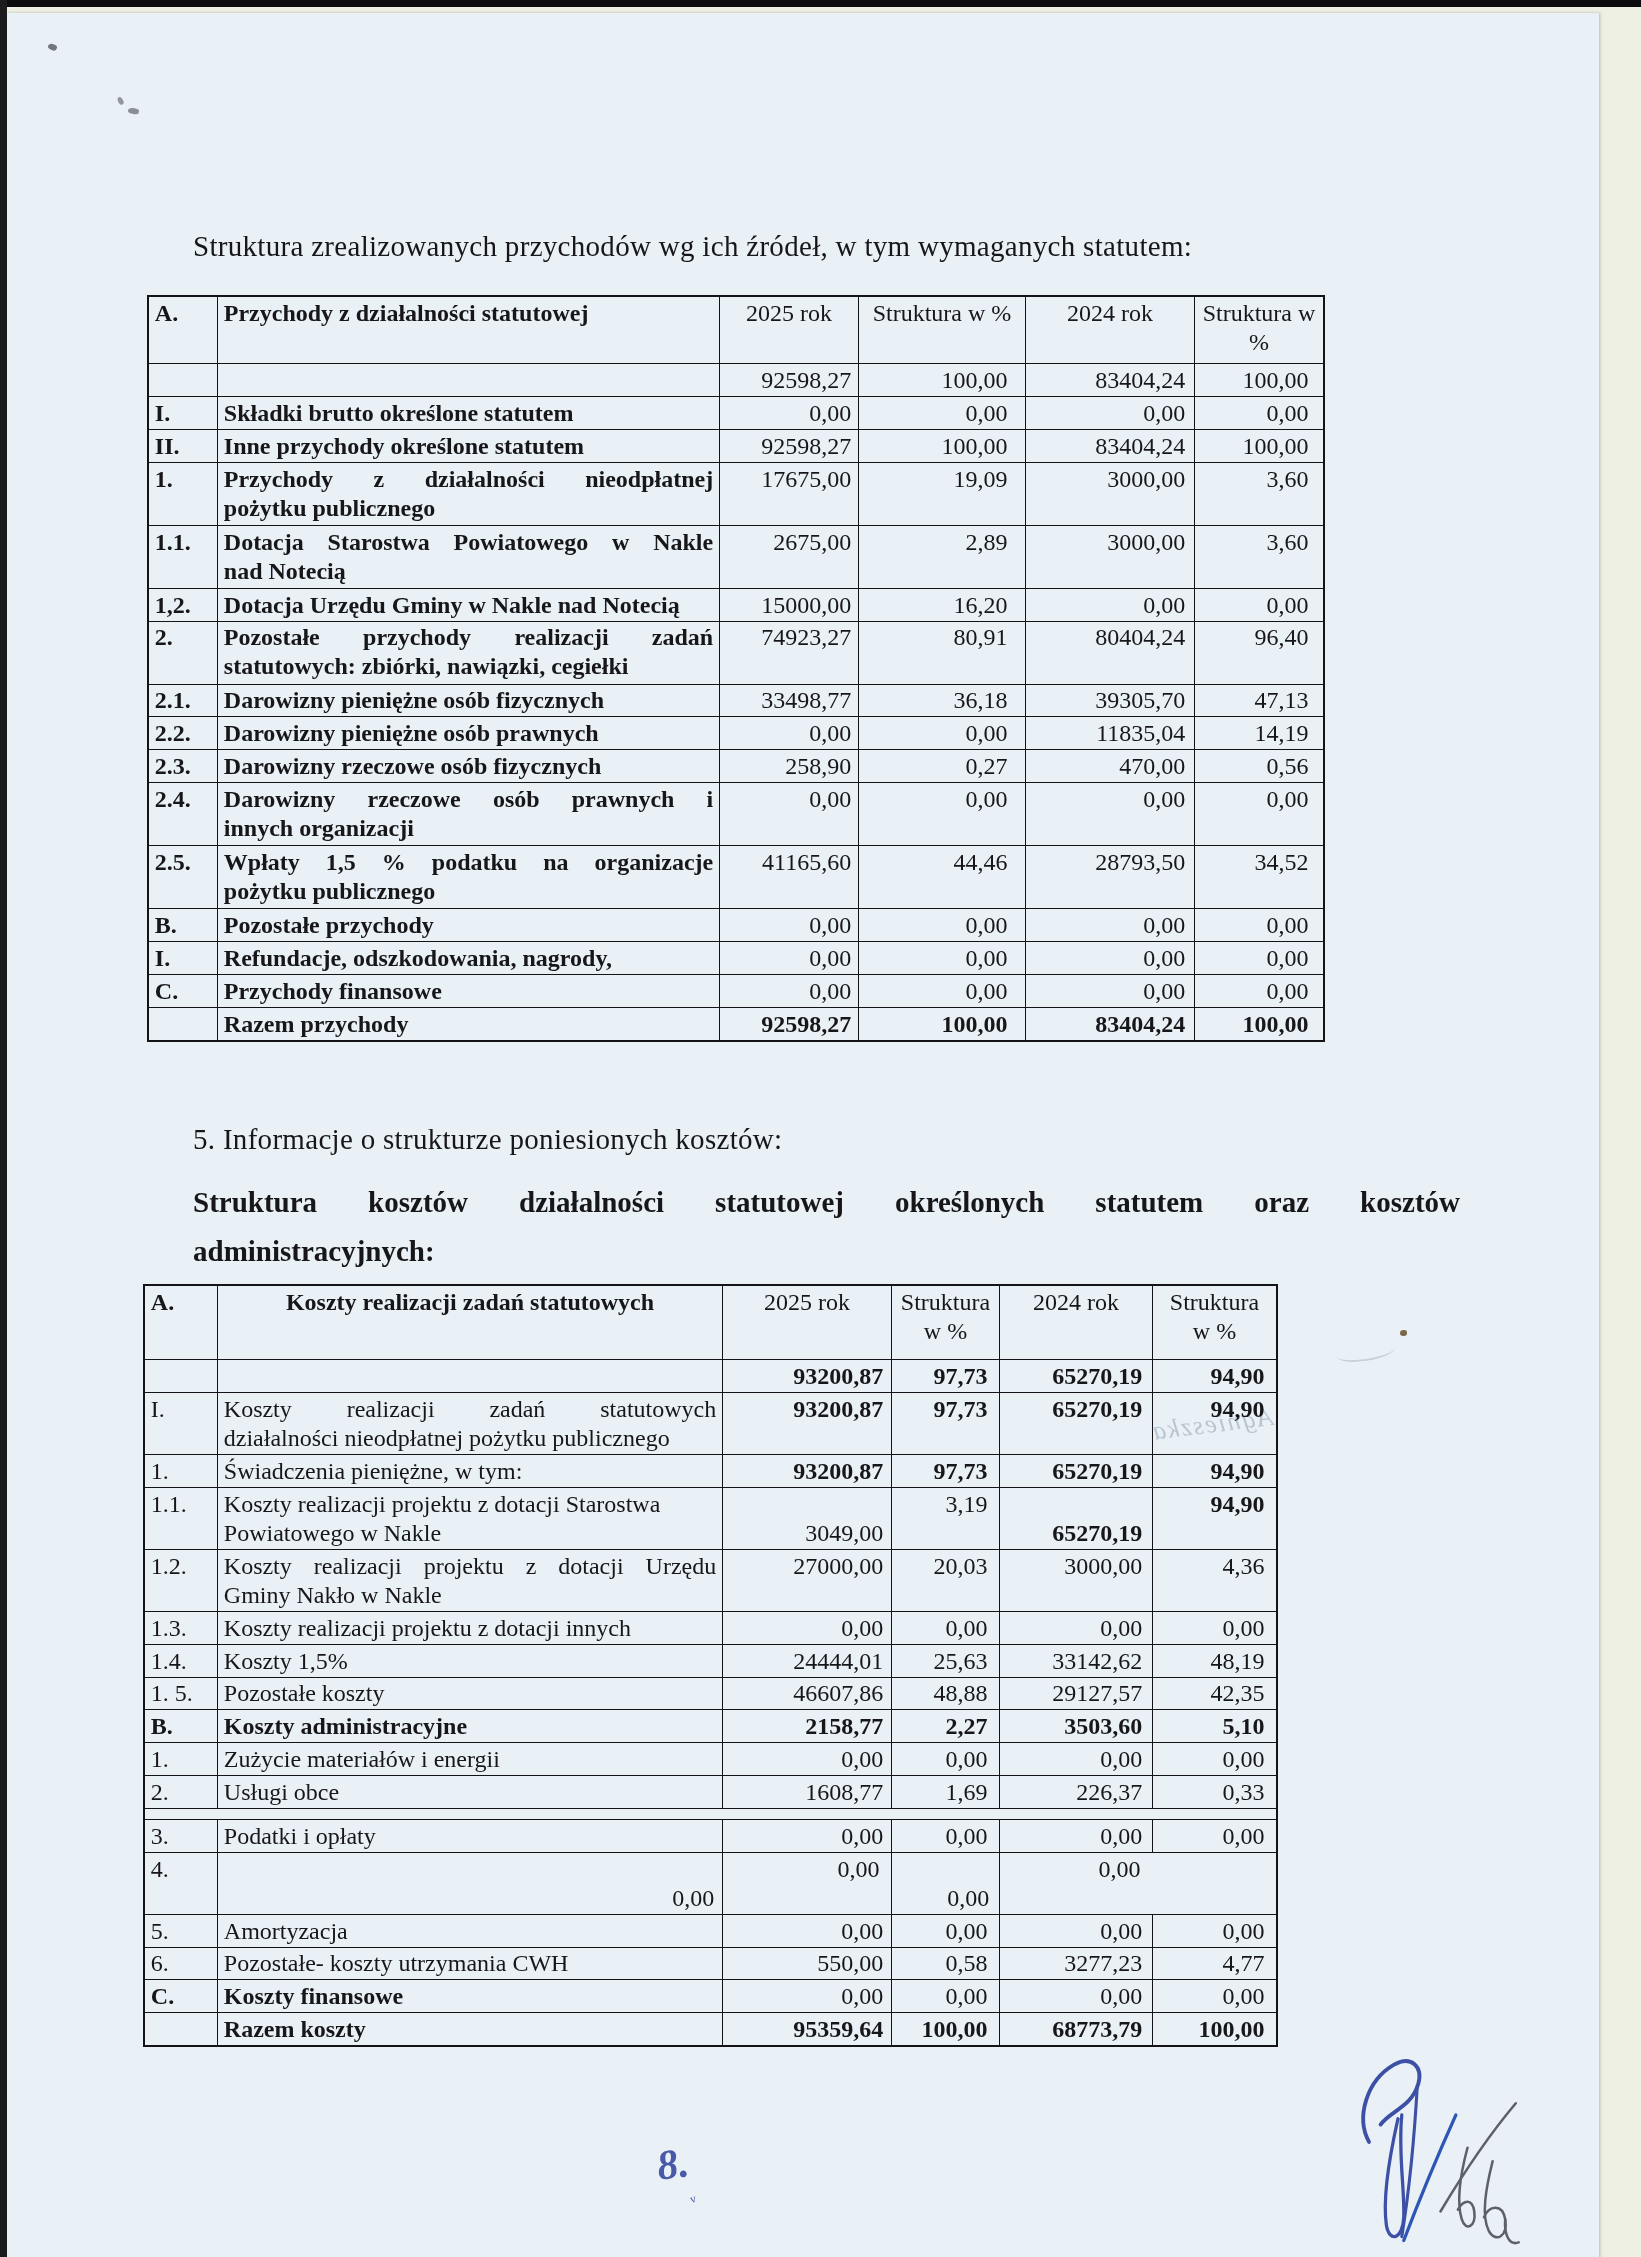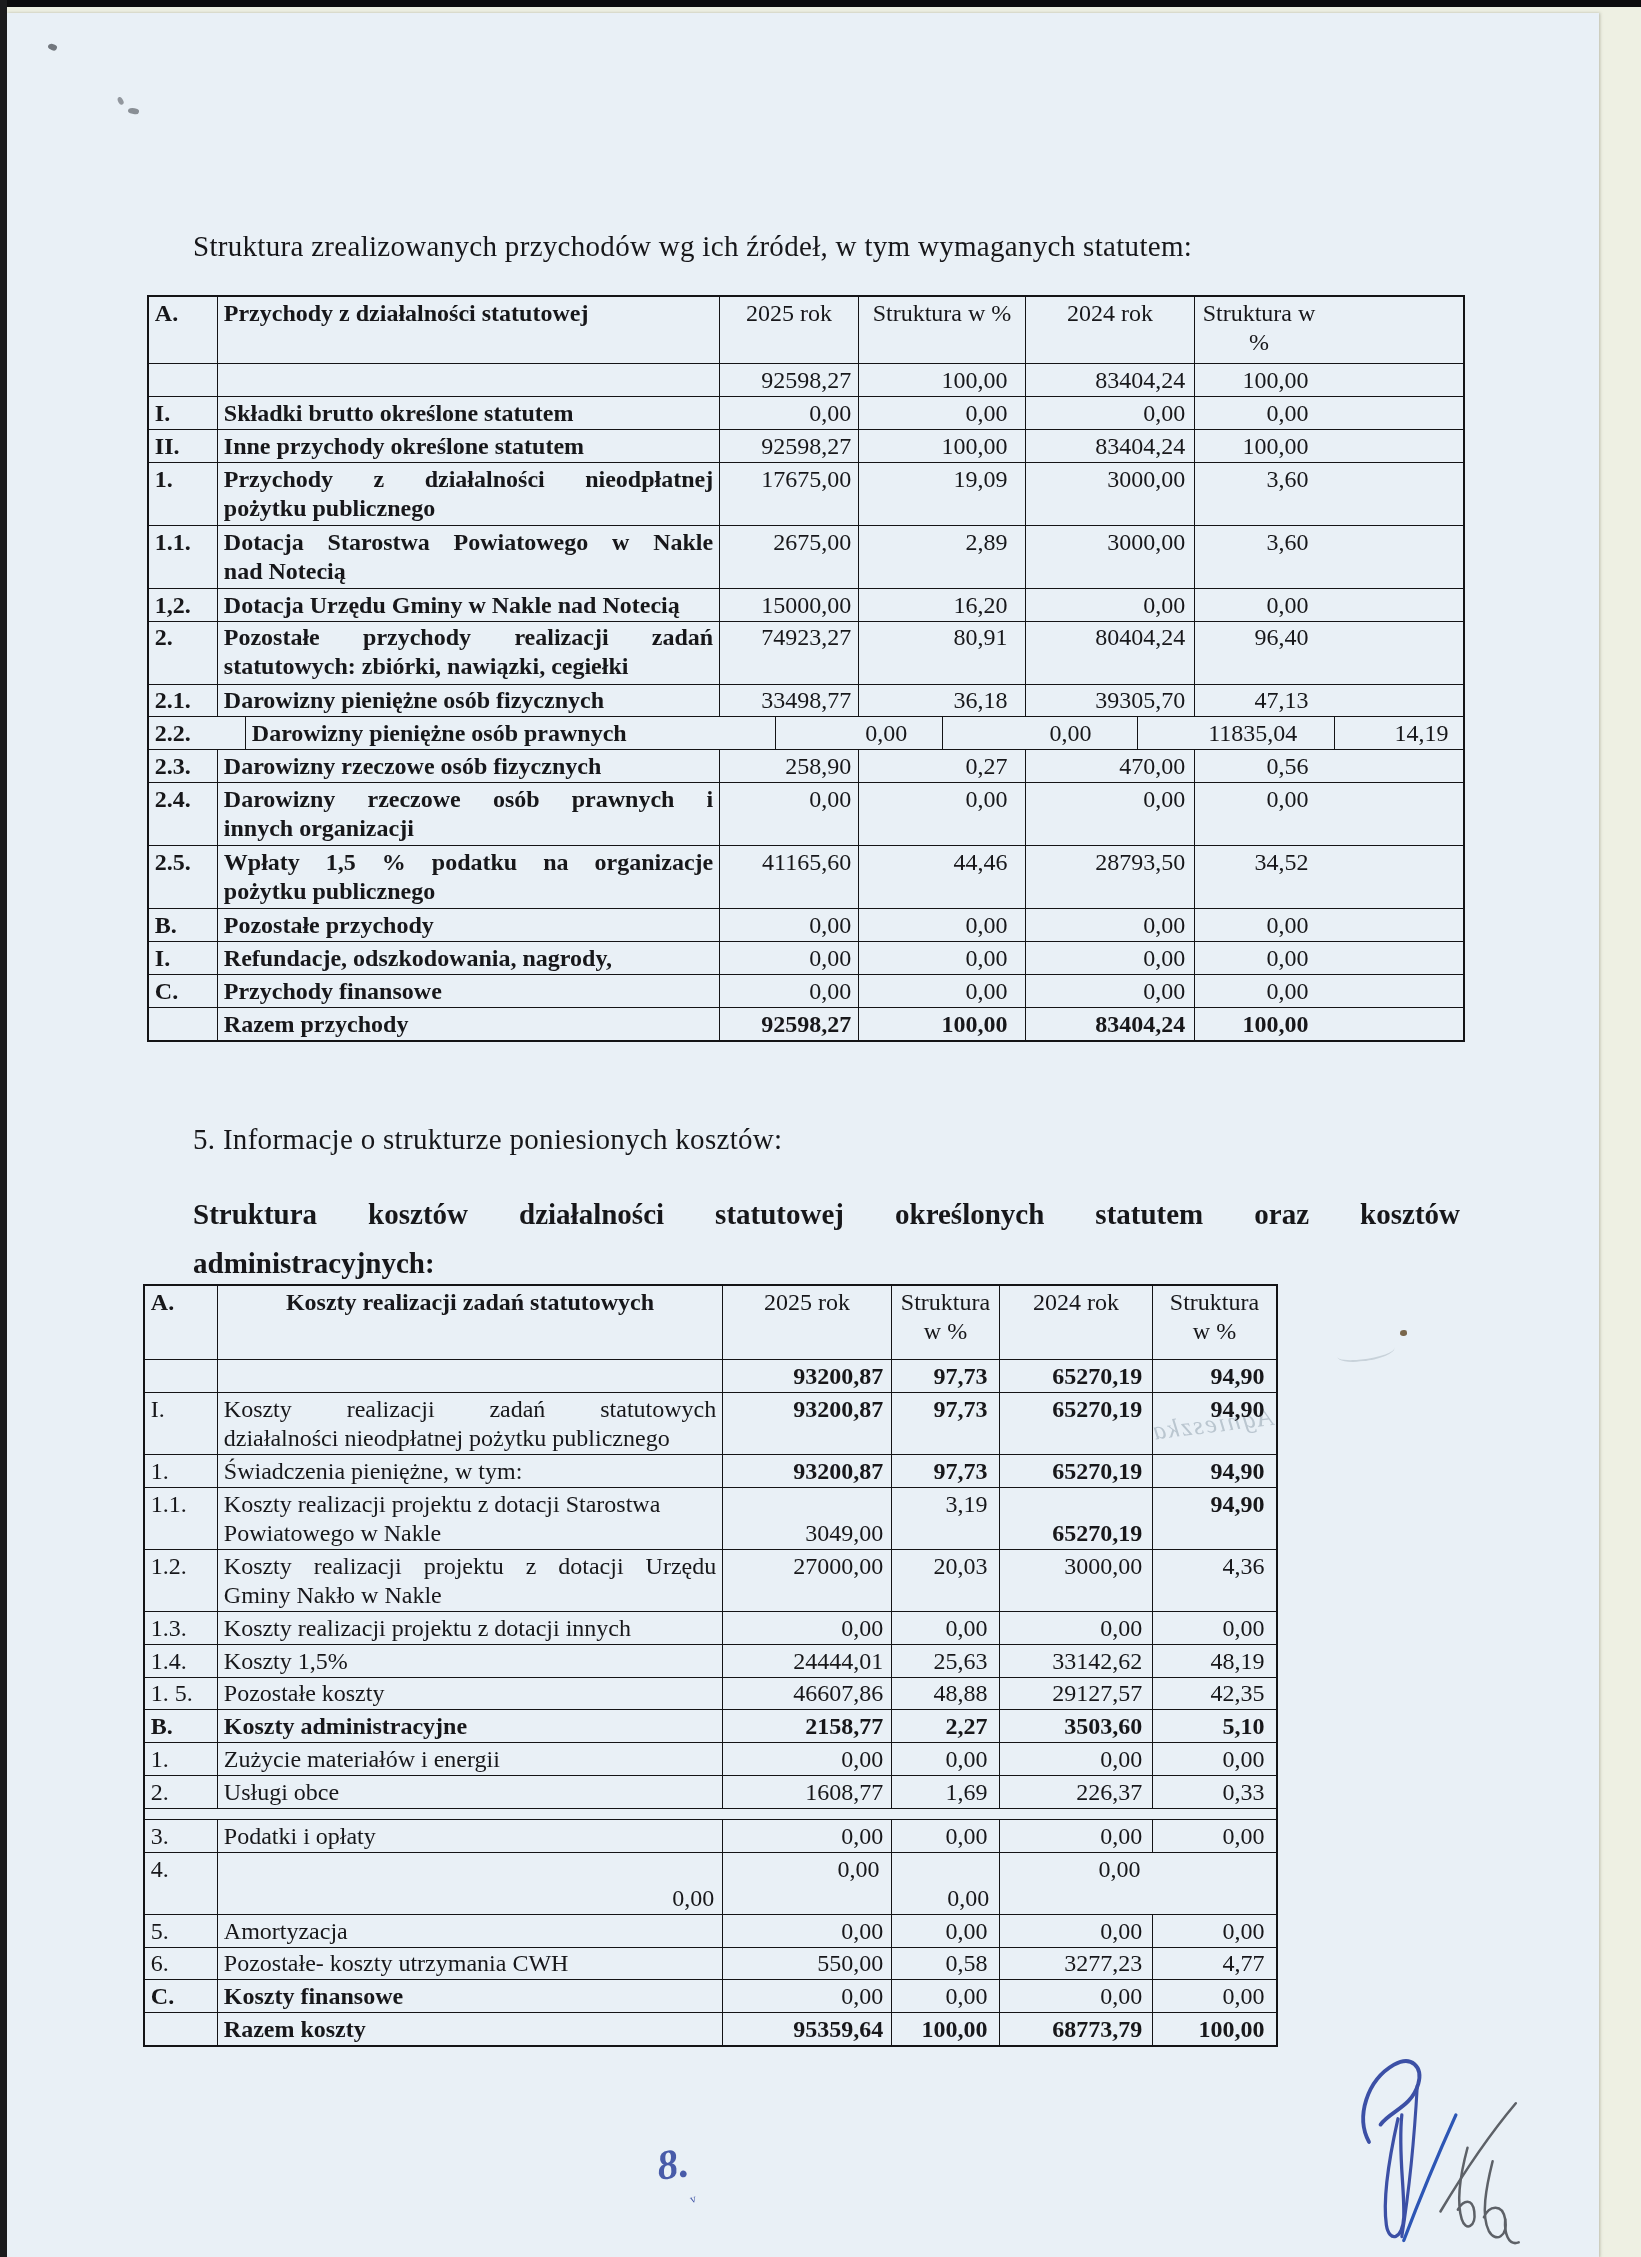--- a/index.html
+++ b/index.html
@@ -28,21 +28,21 @@
     transform:scaleX(-1) rotate(7deg);transform-origin:left top;
     color:#94a4b1;opacity:.55;font-size:26px;font-style:italic;letter-spacing:1.9px;
   }
   .ghost2{position:absolute;left:1337px;top:1344px;width:58px;height:15.4px;
     border-bottom:2.9px solid #a9b6bf;border-radius:0 0 60% 40%;opacity:.5;transform:rotate(-6deg);}
 
   
   .title{position:absolute;left:193px;top:230px;font-size:29px;letter-spacing:0.3px;}
   .h5{position:absolute;left:193px;top:1123px;font-size:29px;font-weight:normal;letter-spacing:0.3px;}
   .sub5{position:absolute;left:193px;top:1178px;width:1267px;font-size:29px;font-weight:bold;line-height:49px;}
-  .sub5 .jl{text-align:justify;text-align-last:justify;margin-top:12px;}
+  .sub5 .jl{text-align:justify;text-align-last:justify;}
 
   
   .tbl{position:absolute;border:2.9px solid #141416;background:transparent;}
   #table1{left:147px;top:295px;}
   #table2{left:143px;top:1284px;}
   .row{display:grid;border-top:1.9px solid #141416;}
   .row:first-child{border-top:none;}
   .t1 .row{grid-template-columns:68px 502px 139px 167px 169px 129px;}
   .t2 .row{grid-template-columns:72px 505px 169px 108px 153px 124px;}
   .cell{border-left:1.9px solid #141416;padding:1.9px 5.8px 1px 5.8px;font-size:24px;line-height:29px;box-sizing:border-box;}
@@ -171,21 +171,21 @@
     <div class="row" style="min-height: 31px;">
       <div class="cell cid">2.1.</div>
       <div class="cell clab">
         <div>Darowizny pieniężne osób fizycznych</div>
       </div>
       <div class="cell num num0">33498,77</div>
       <div class="cell num num1">36,18</div>
       <div class="cell num num2">39305,70</div>
       <div class="cell num num3">47,13</div>
     </div>
-    <div class="row" style="min-height: 31px; gap: 28px;">
+    <div class="row" style="min-height: 31px;">
       <div class="cell cid">2.2.</div>
       <div class="cell clab">
         <div>Darowizny pieniężne osób prawnych</div>
       </div>
       <div class="cell num num0">0,00</div>
       <div class="cell num num1">0,00</div>
       <div class="cell num num2">11835,04</div>
       <div class="cell num num3">14,19</div>
     </div>
     <div class="row" style="min-height: 31px;">

